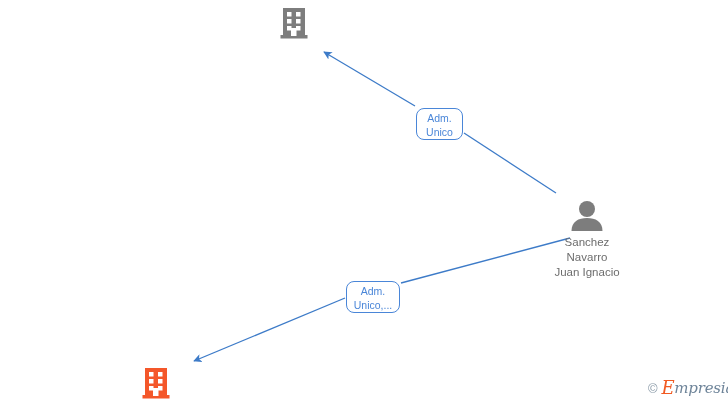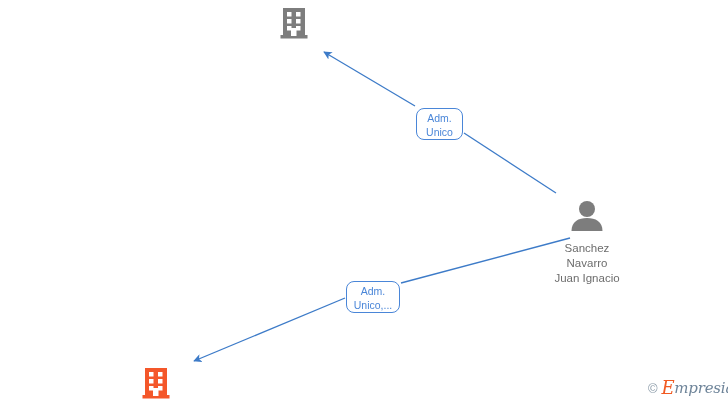--- a/index.html
+++ b/index.html
@@ -35,21 +35,21 @@
   .node-icon {
     display: block;
     margin: 0 auto;
   }
   .node-label {
     display: block;
     font-size: 11.5px;
     color: #6d6d6d;
     line-height: 15px;
     white-space: pre-line;
-    margin-top: 9px;
+    margin-top: 3px;
   }
 
   
   #node-company-top {
     left: 234px;
     top: -11px;
     width: 120px;
   }
   #node-company-top .node-label {
     margin-top: 0;

